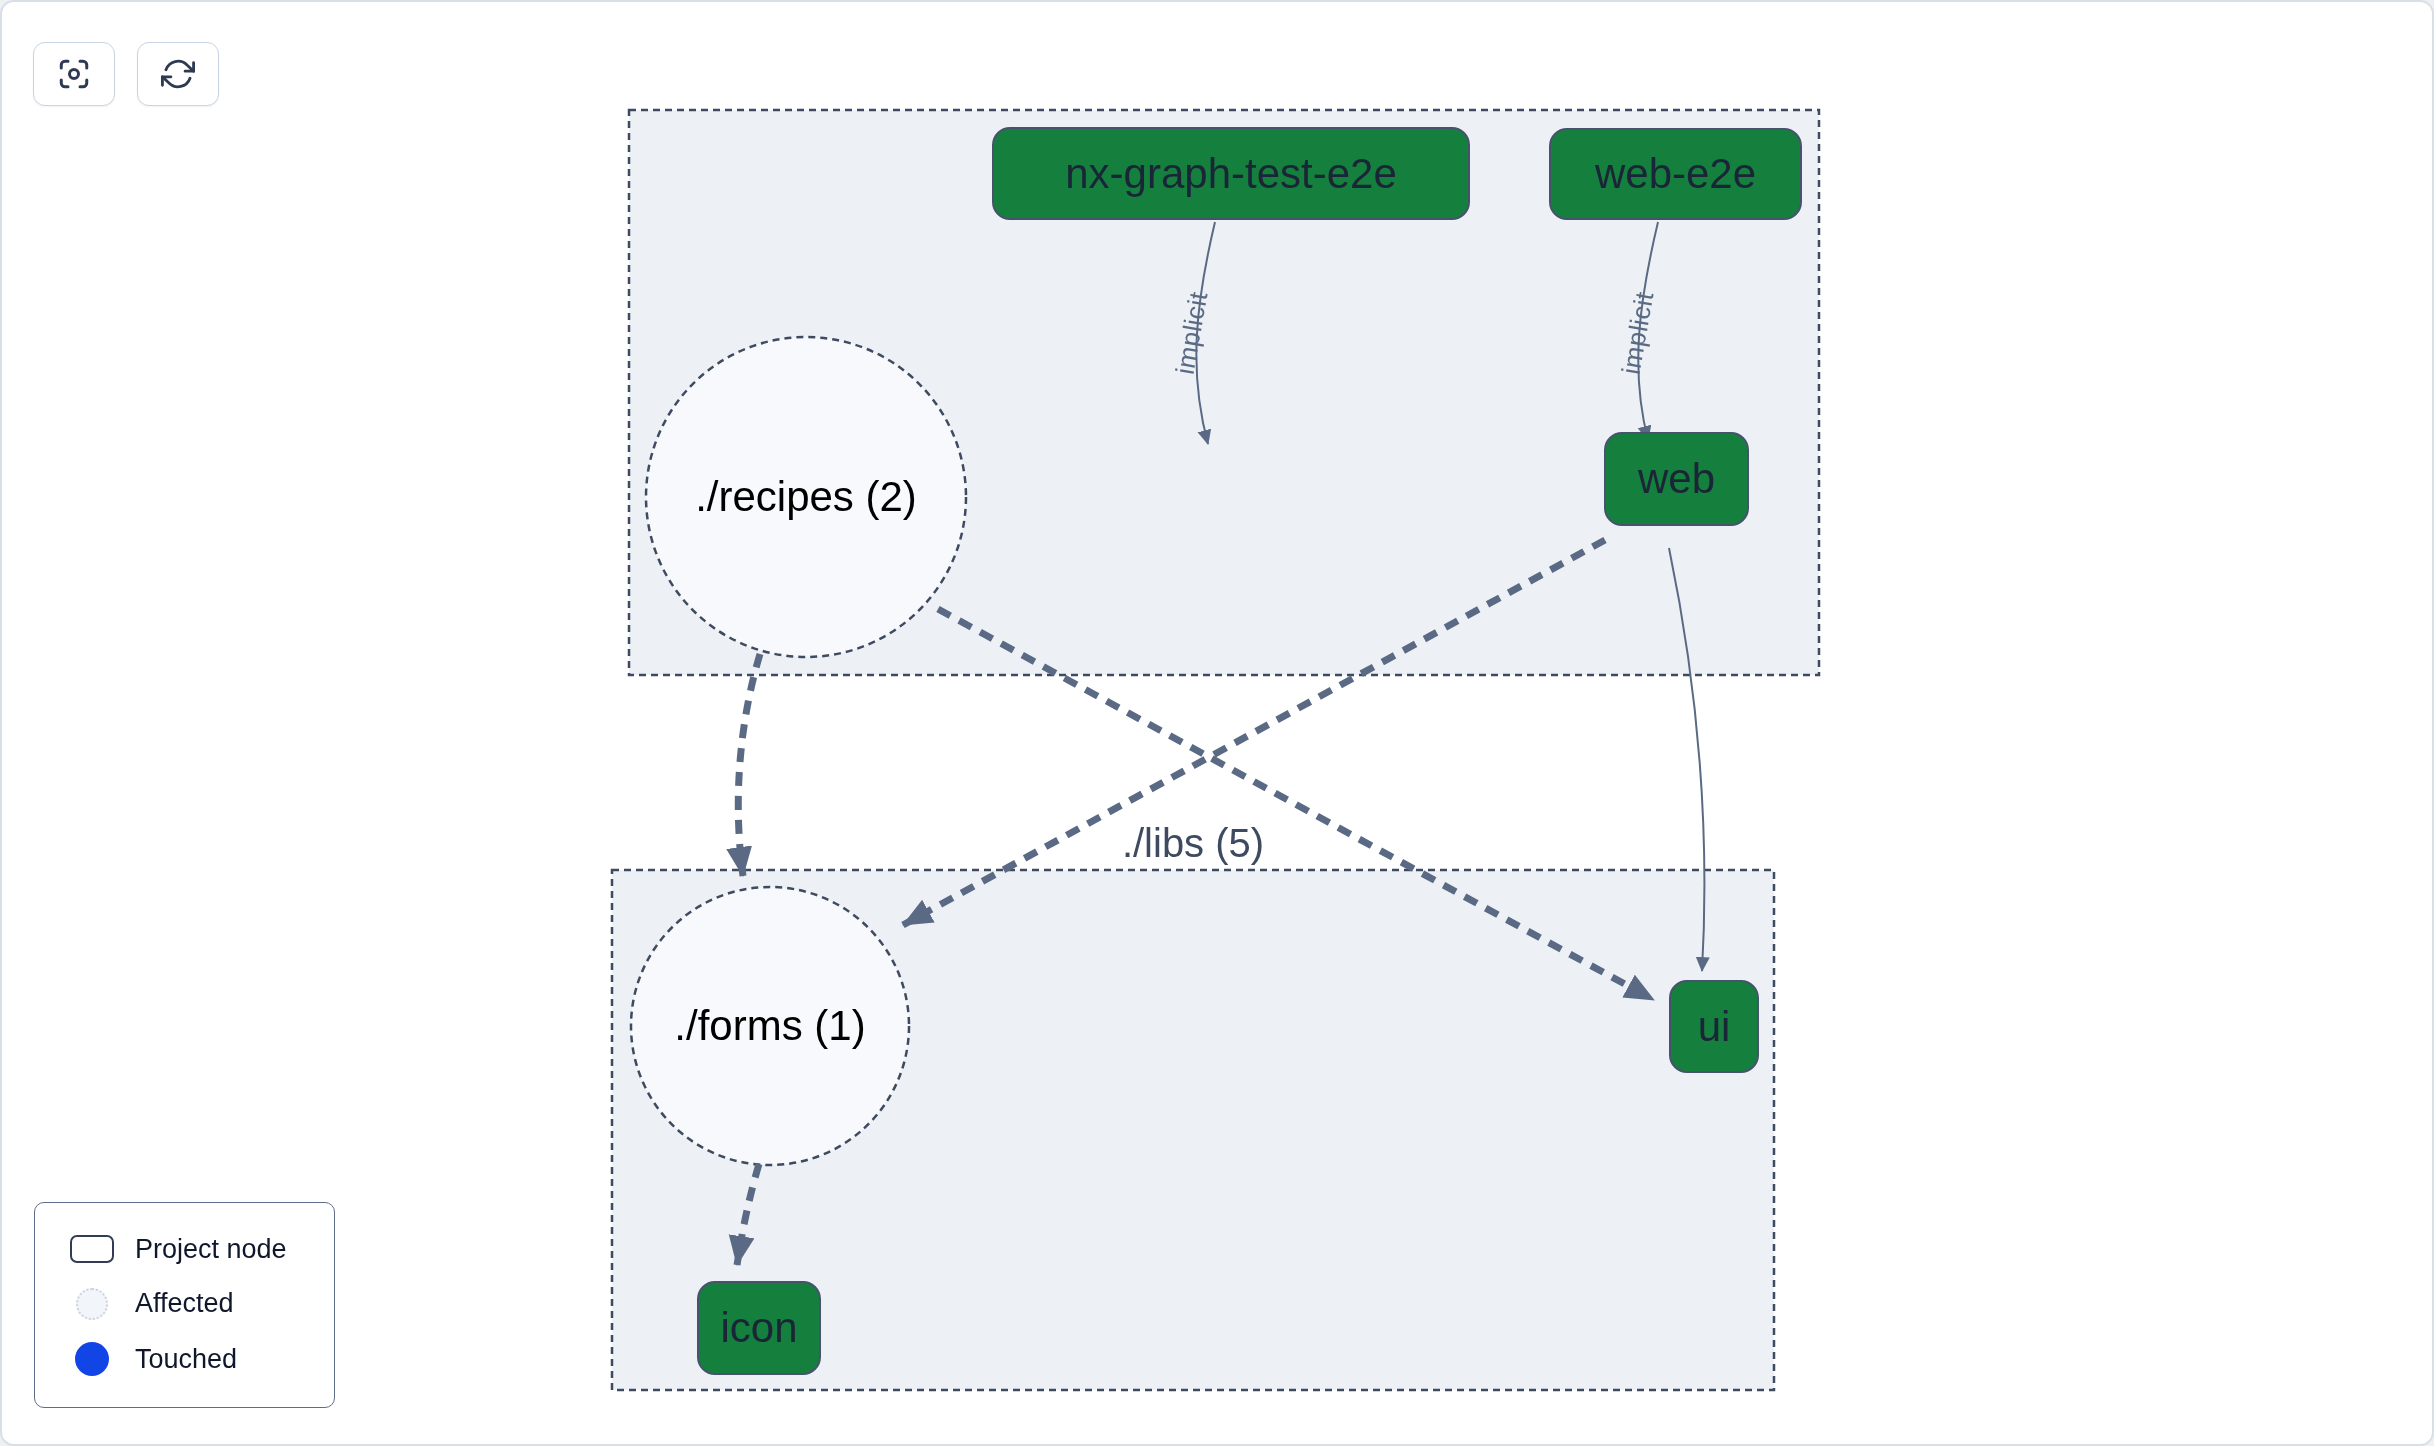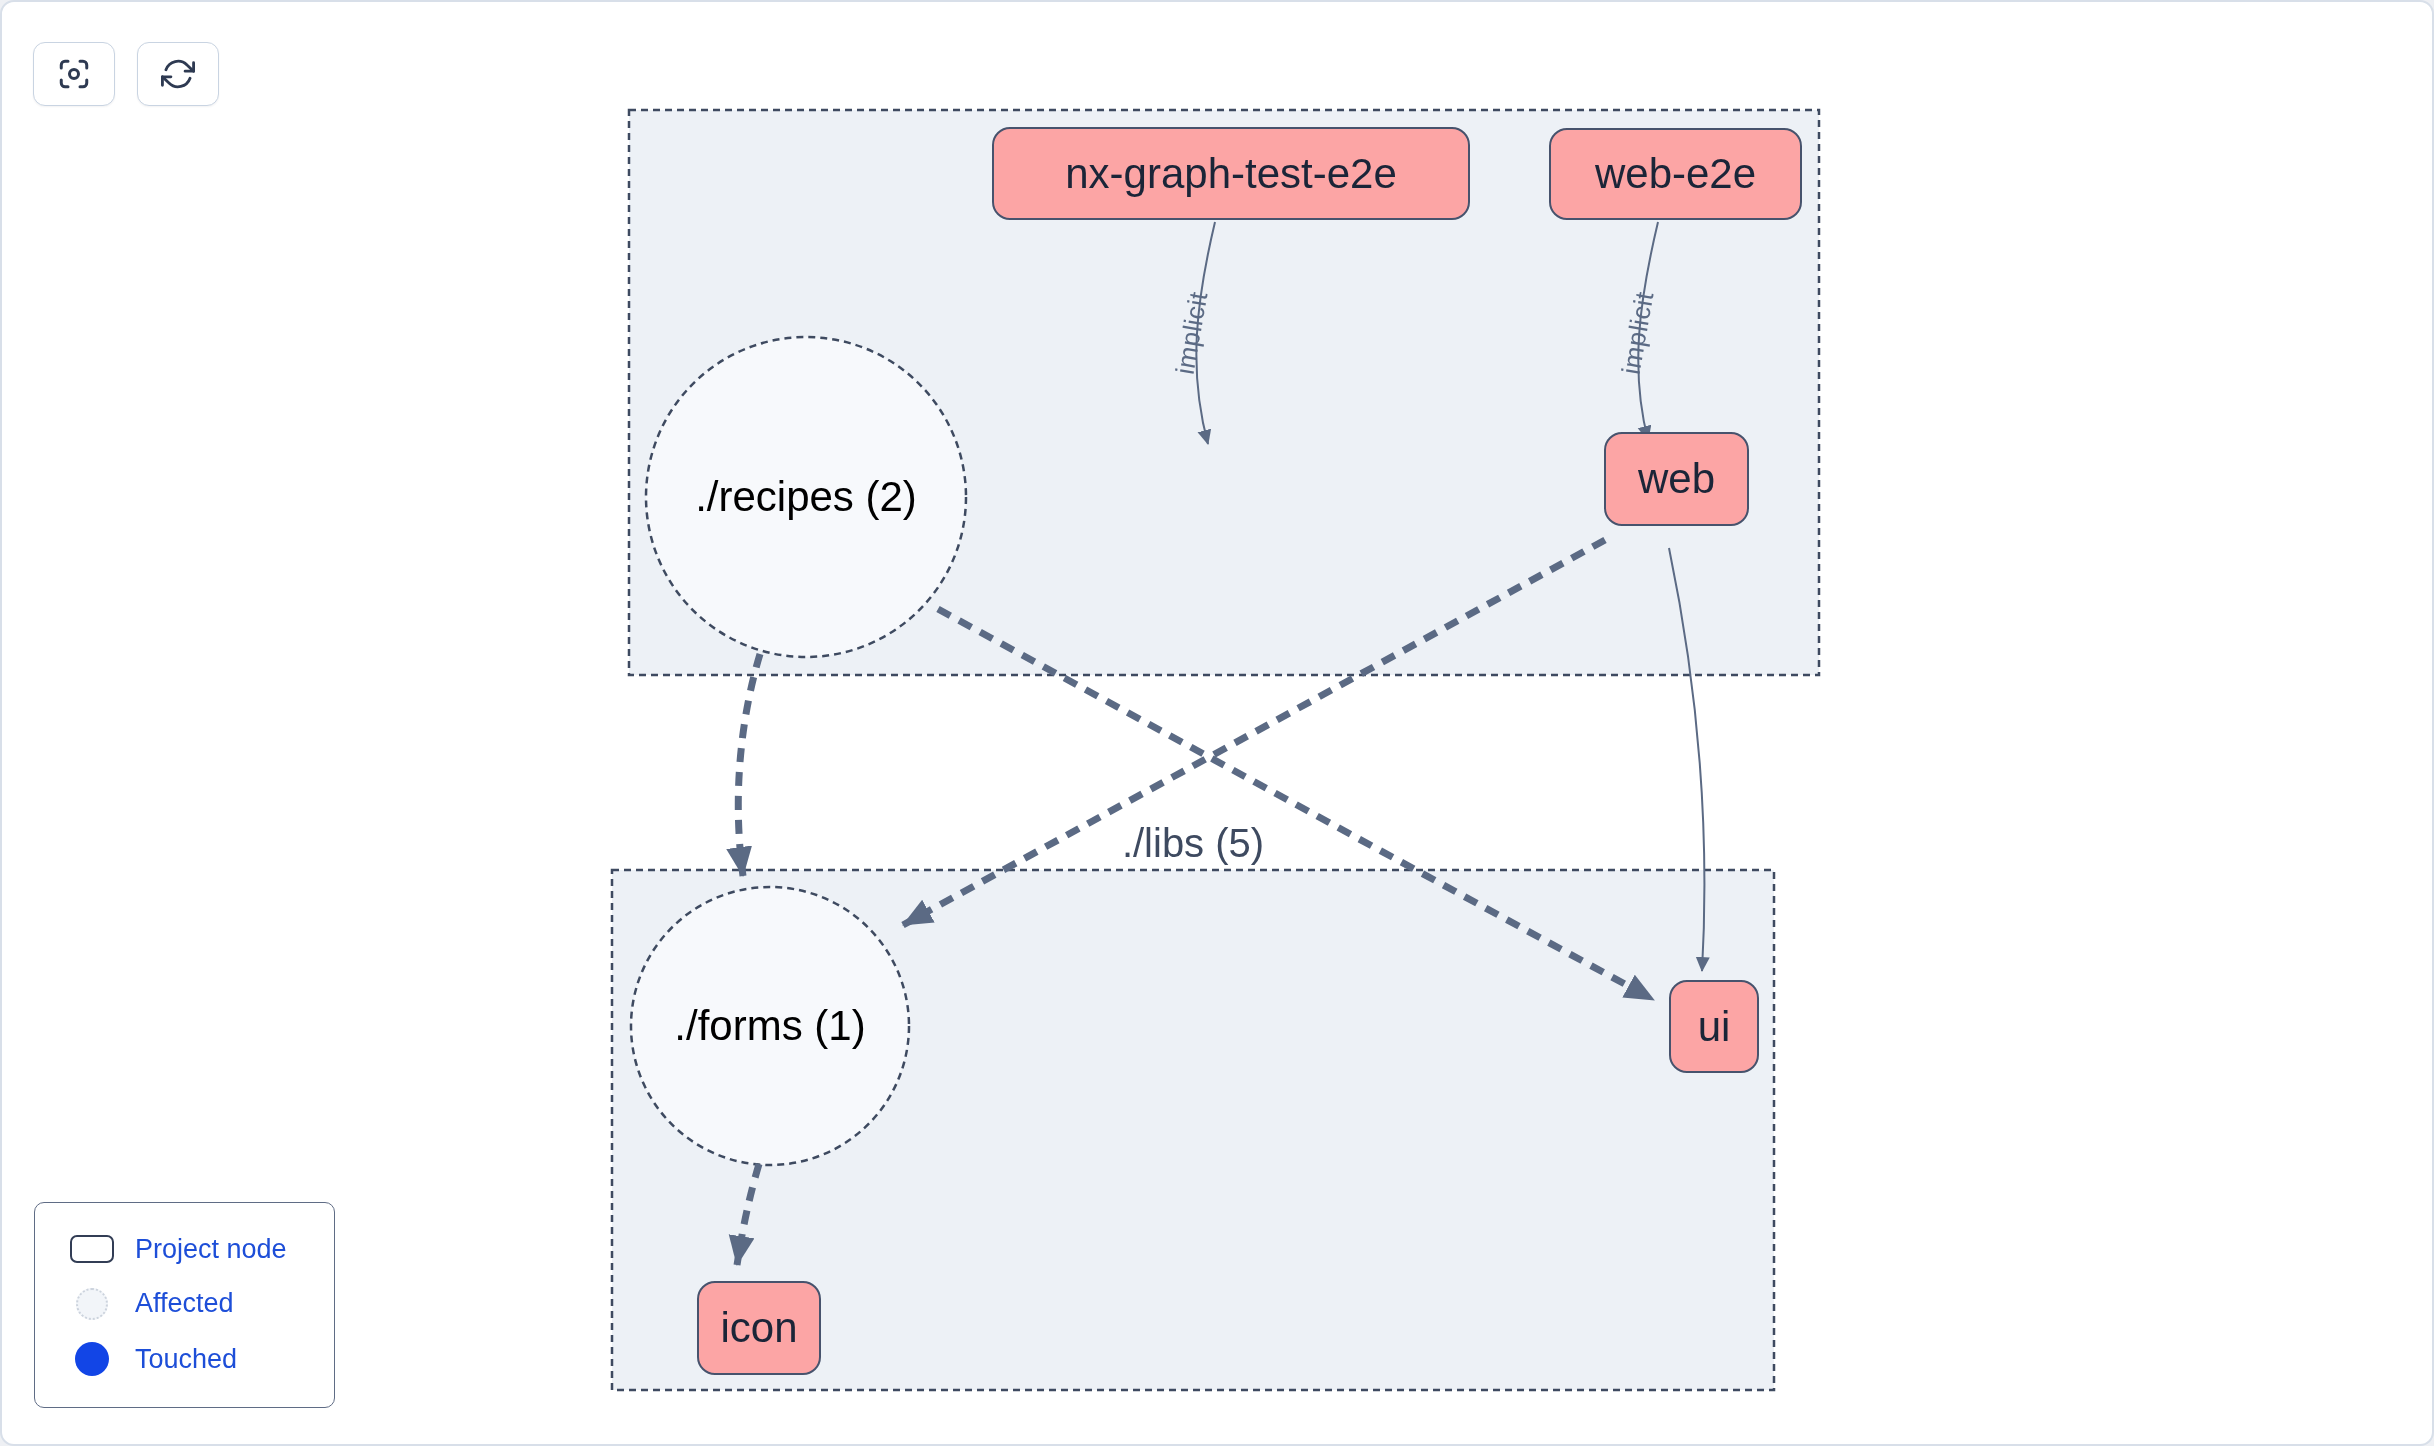--- a/index.html
+++ b/index.html
@@ -19,36 +19,36 @@
   .gfx{position:absolute;left:0;top:0;z-index:1;}
   .group-label{
     position:absolute;text-align:center;font-size:40px;color:#3e4a60;z-index:5;line-height:48px;
   }
   .implicit-label{
     position:absolute;font-size:26px;color:#5b6a84;z-index:6;
     transform:translate(-50%,-50%) rotate(-80deg);letter-spacing:.5px;
   }
   .pnode{
     position:absolute;display:flex;align-items:center;justify-content:center;box-sizing:border-box;
-    background:#fca5a5;border:2px solid #47536d;border-radius:18px;
+    background:#15803d;border:2px solid #47536d;border-radius:18px;
     font-size:42px;color:#1b2538;z-index:10;cursor:pointer;white-space:nowrap;
   }
   .cnode-hit{
     position:absolute;display:flex;align-items:center;justify-content:center;
     border-radius:50%;z-index:9;cursor:pointer;font-size:42px;color:#000000;white-space:nowrap;
   }
   
   .legend{
     position:absolute;left:32px;top:1200px;width:301px;height:206px;box-sizing:border-box;
     background:#ffffff;border:1.5px solid #5f6c85;border-radius:10px;z-index:30;
     display:flex;flex-direction:column;justify-content:space-evenly;padding:8px 10px 8px 26px;
   }
   .legend-row{display:flex;align-items:center;}
   .legend-sw{width:62px;display:flex;align-items:center;justify-content:center;flex:none;}
-  .legend-label{font-size:27px;color:#1d4ed8;margin-left:12px;}
+  .legend-label{font-size:27px;color:#0f172a;margin-left:12px;}
   .sw-project{width:44px;height:28px;border:2.5px solid #323d55;border-radius:7px;background:#fff;box-sizing:border-box;}
   .sw-composite{width:32px;height:32px;border:2.5px dashed #323d55;border-radius:50%;box-sizing:border-box;}
   .sw-affected{width:32px;height:32px;border:2px dotted #ccd3dd;border-radius:50%;background:#f2f5f9;box-sizing:border-box;}
   .sw-touched{width:34px;height:34px;border-radius:50%;background:#1245e6;}
 </style>
 </head>
 <body>
 
 <div class="stage">
 

